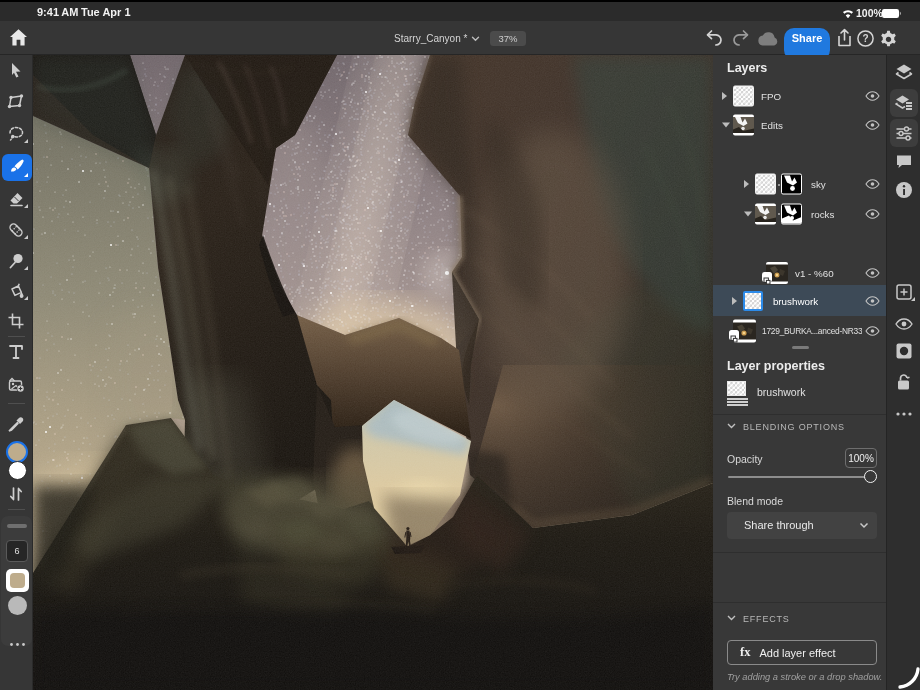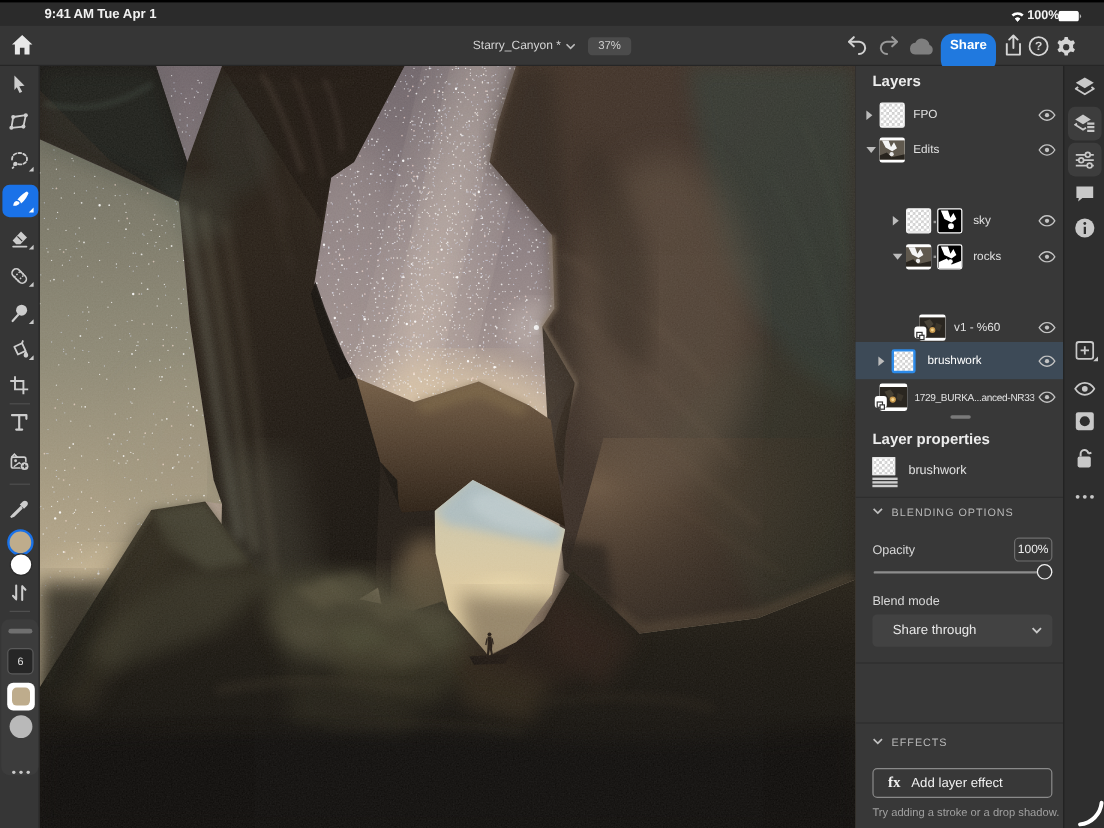--- a/index.html
+++ b/index.html
@@ -552,21 +552,21 @@
 <div class="divh" style="top:497px"></div>
 <div class="divh" style="top:547px"></div>
 <svg class="abs" style="left:14px;top:560px" width="9" height="6" viewBox="0 0 9 6">
       <path d="M1 1 L4.5 4.5 L8 1" stroke="#c0c0c0" stroke-width="1.4" fill="none"></path>
     </svg>
 <div class="sect" style="left:30px;top:559px">EFFECTS</div>
 <div class="btn" style="top:585px">
       <span style="margin-left:12px;font-size:12.5px;font-weight:700;font-family:'Liberation Serif',serif">fx</span>
       <span style="margin-left:9px">Add layer effect</span>
     </div>
-<div class="abs" style="left:14px;top:617px;font-size:9.3px;color:#a0a0a0">Try adding a stroke or a drop shadow.</div>
+<div class="abs" style="left:14px;top:617px;font-size:9.3px;font-style:italic;color:#a0a0a0">Try adding a stroke or a drop shadow.</div>
 </div>
 <div class="abs" id="rightrail">
 <div class="toolico" style="top:17px;left:17px">
       <svg class="ic" width="18" height="18" viewBox="0 0 18 18">
         <path d="M9 1.5 L16.5 6 L9 10.5 L1.5 6 Z" fill="#c8c8c8"></path>
         <path d="M3.5 9.5 L1.5 11 L9 15.5 L16.5 11 L14.5 9.5" stroke="#c8c8c8" stroke-width="1.6" fill="none" stroke-linejoin="round"></path>
       </svg>
     </div>
 <div class="abs" style="left:3px;top:34px;width:28px;height:28px;background:#3d3d3d;border-radius:6px"></div>
 <div class="toolico" style="top:48px;left:17px">

